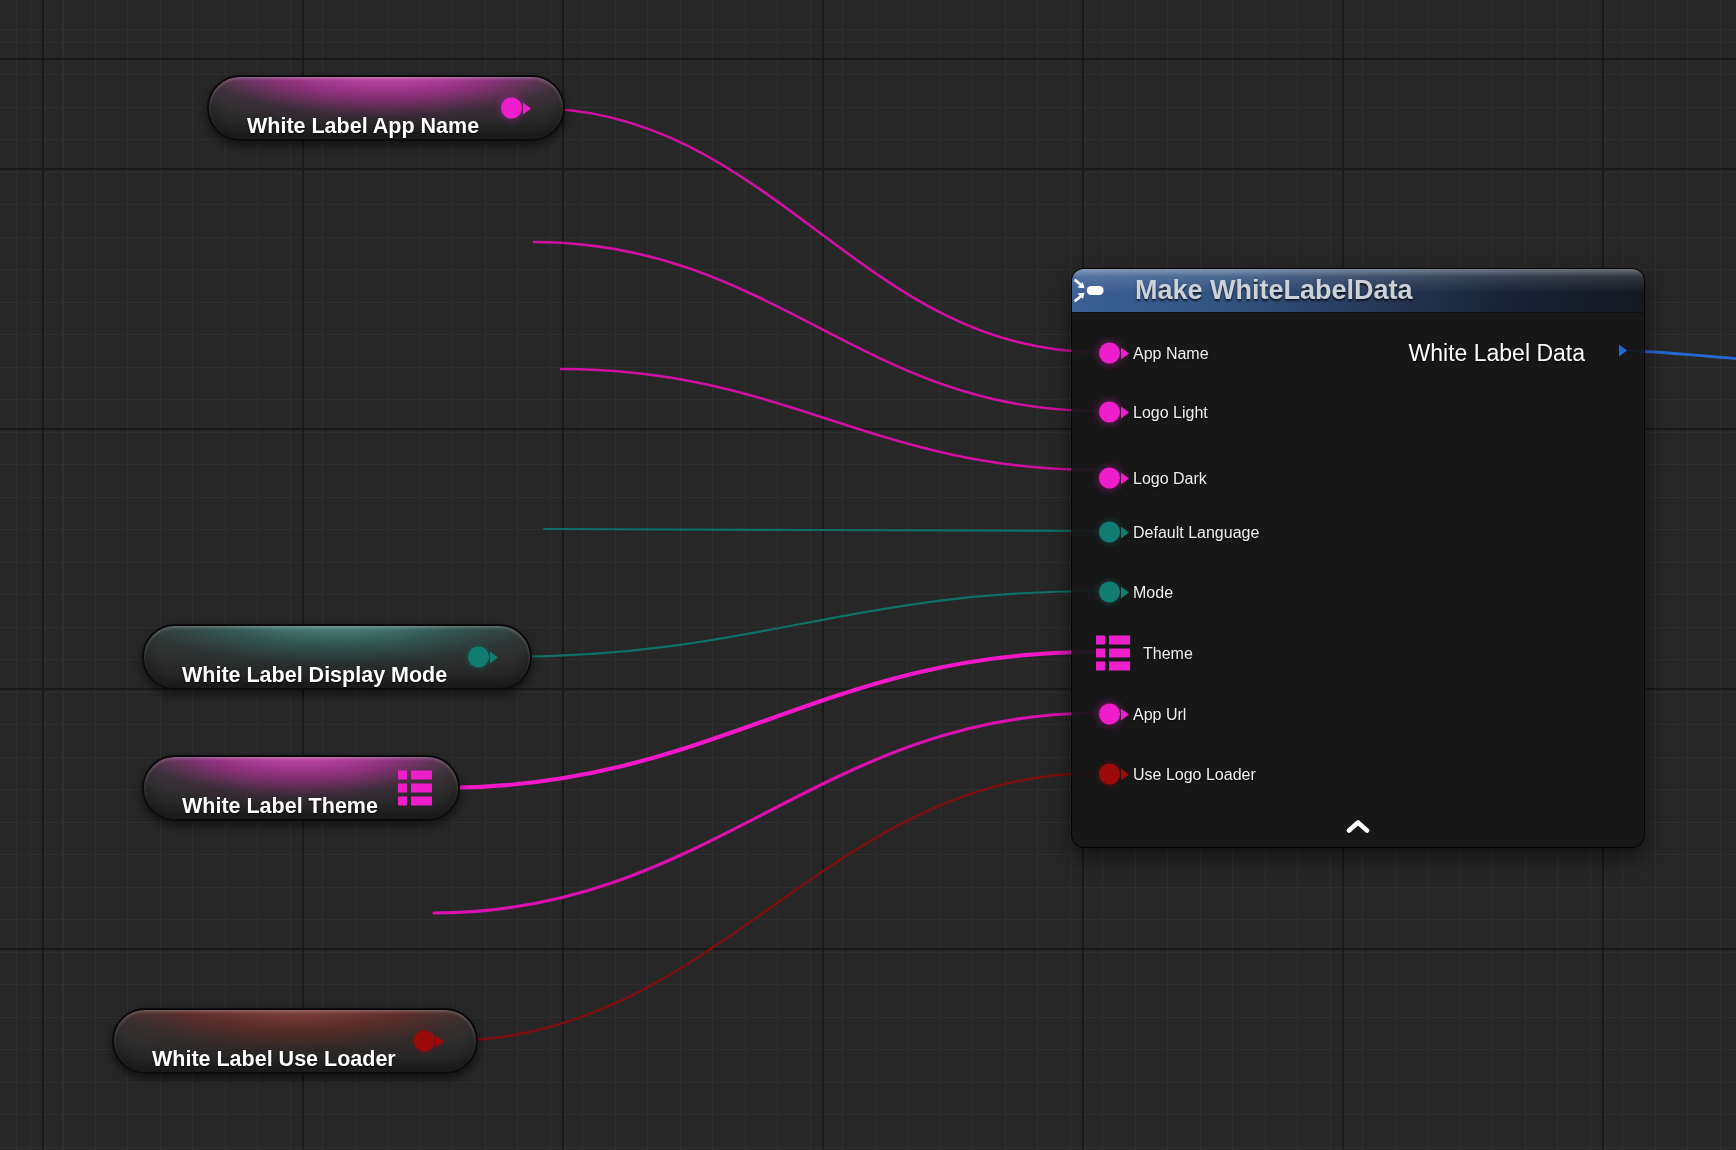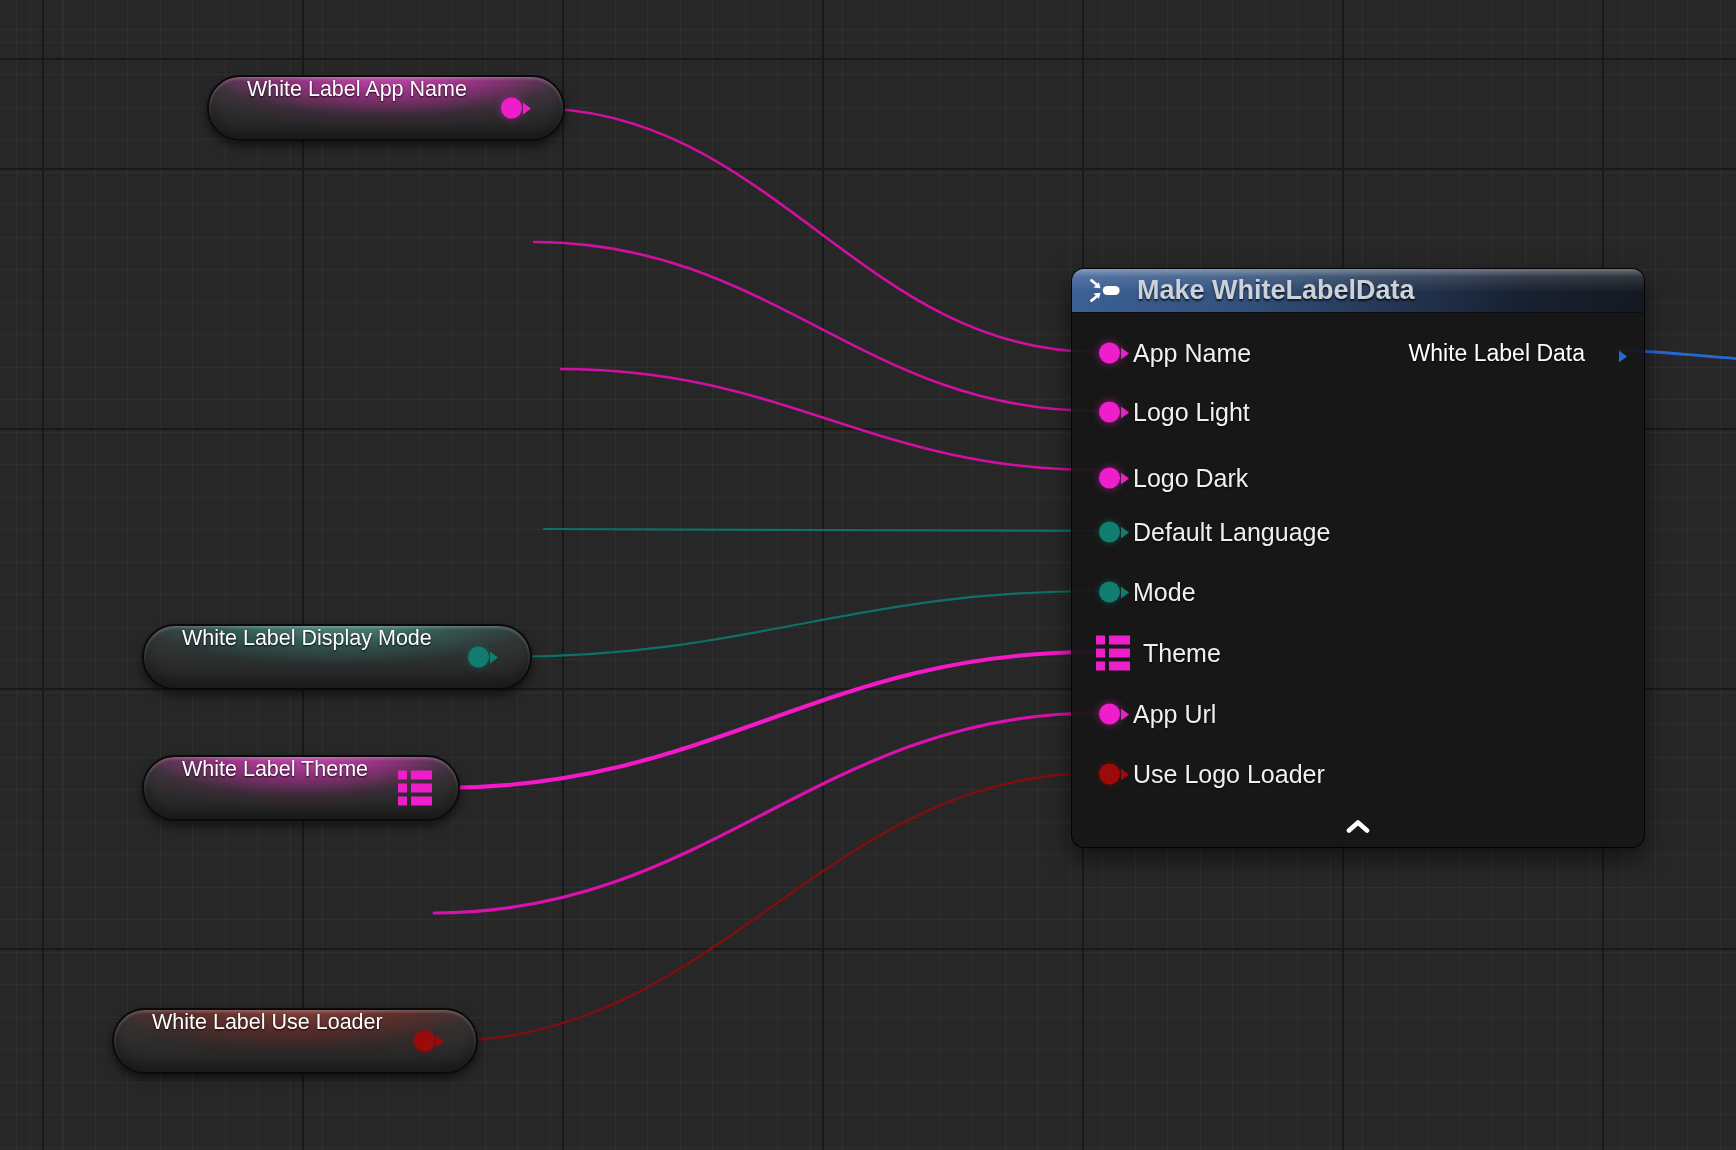--- a/index.html
+++ b/index.html
@@ -18,24 +18,25 @@
   }
 
   
   svg.wires{position:absolute;left:0;top:0;z-index:1;}
   svg.wires path{fill:none;stroke-linecap:round;}
 
   
   .pill{
     position:absolute;z-index:2;height:66px;border-radius:34px;
     border:2px solid #0a0a0a;box-sizing:border-box;
-    display:flex;align-items:flex-start;
+    display:flex;align-items:flex-end;
     padding-left:38px;white-space:nowrap;
     background-image:linear-gradient(180deg,#3a3a3a 0%,#2c2c2c 58%,#242424 100%);
     box-shadow:0 5px 10px rgba(0,0,0,.55), inset 0 2px 3px rgba(255,255,255,.22), inset 0 -8px 14px rgba(0,0,0,.35);
+    font-weight:bold;
   }
   .pill.glow-pink{background-image:
       radial-gradient(95% 160% at 50% -30%, rgba(255,92,226,.92) 0%, rgba(213,45,178,.55) 38%, rgba(120,40,105,.16) 58%, rgba(0,0,0,0) 72%),
       linear-gradient(180deg,#3a3a3a 0%,#2c2c2c 58%,#242424 100%);}
   .pill.glow-teal{background-image:
       radial-gradient(95% 160% at 50% -30%, rgba(120,208,196,.75) 0%, rgba(46,118,108,.5) 38%, rgba(25,70,64,.15) 58%, rgba(0,0,0,0) 72%),
       linear-gradient(180deg,#3a3a3a 0%,#2c2c2c 58%,#242424 100%);}
   .pill.glow-red{background-image:
       radial-gradient(95% 160% at 50% -30%, rgba(205,92,80,.7) 0%, rgba(128,36,30,.5) 38%, rgba(70,22,18,.15) 58%, rgba(0,0,0,0) 72%),
       linear-gradient(180deg,#3a3a3a 0%,#2c2c2c 58%,#242424 100%);}
@@ -65,31 +66,31 @@
   
   .node{
     position:absolute;z-index:2;left:1071px;top:268px;width:574px;height:580px;
     border-radius:13px;background:rgba(22,22,22,.92);
     border:1.5px solid rgba(0,0,0,.9);box-sizing:border-box;
     box-shadow:0 10px 24px rgba(0,0,0,.55);
   }
   .nheader{
     position:absolute;left:0;top:0;right:0;height:44px;
     border-radius:12px 12px 0 0;
-    display:flex;align-items:center;gap:15px;padding-left:16px;box-sizing:border-box;
+    display:flex;align-items:center;gap:29px;box-sizing:border-box;
     background-image:
       linear-gradient(180deg, rgba(255,255,255,.38) 0%, rgba(255,255,255,.12) 18%, rgba(255,255,255,0) 55%),
       linear-gradient(100deg, #3c6096 0%, #33537f 28%, #263a59 52%, #182132 78%, #141920 100%);
     border-bottom:1px solid #0b0e14;
     text-align:right;
   }
   .ntitle{font-size:27px;font-weight:bold;color:#ccd2da;text-shadow:0 2px 2px rgba(0,0,0,.7);}
   .inrow{position:absolute;left:27px;display:flex;align-items:center;gap:13px;transform:translateY(-50%);}
-  .inrow .plabel{font-size:25px;color:#f0f0f0;text-shadow:0 1px 2px rgba(0,0,0,.8);}
-  .outrow{position:absolute;right:18px;top:84px;transform:translateY(-50%);display:flex;align-items:flex-end;gap:12px;}
+  .inrow .plabel{font-size:16px;color:#f0f0f0;text-shadow:0 1px 2px rgba(0,0,0,.8);}
+  .outrow{position:absolute;right:18px;top:84px;transform:translateY(-50%);display:flex;align-items:flex-start;gap:12px;}
   .outrow .plabel{font-size:23px;color:#ffffff;text-shadow:0 1px 2px rgba(0,0,0,.8);}
   .outrow .pinwrap{width:29px;height:21px;position:relative;}
   .collapse-btn{
     position:absolute;left:50%;bottom:8px;transform:translateX(-50%);
     width:46px;height:26px;display:flex;align-items:center;justify-content:center;
     background:transparent;border:none;cursor:pointer;padding:0;
   }
 </style>
 </head>
 <body>

